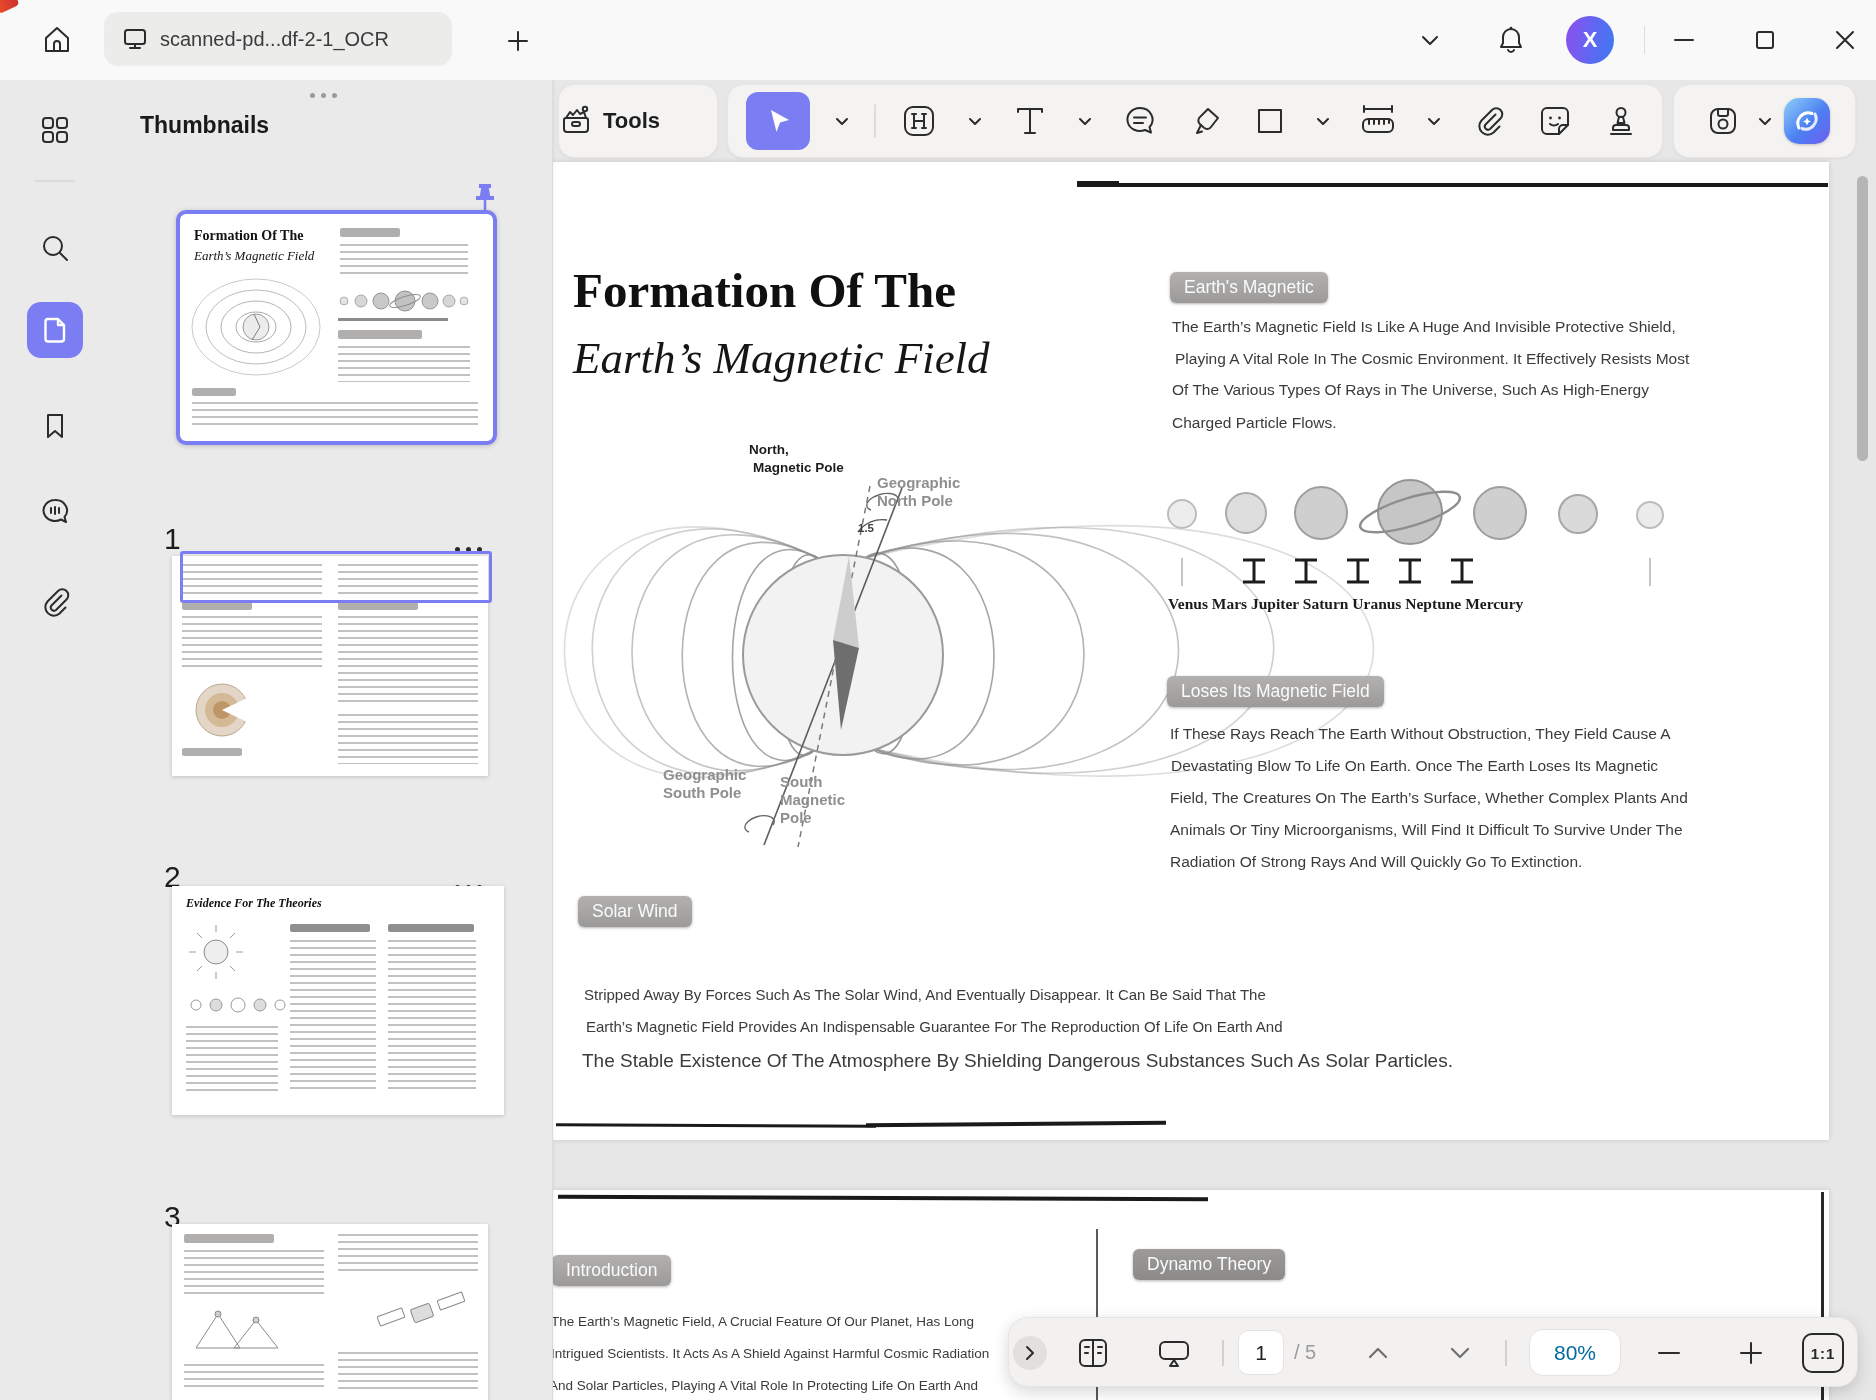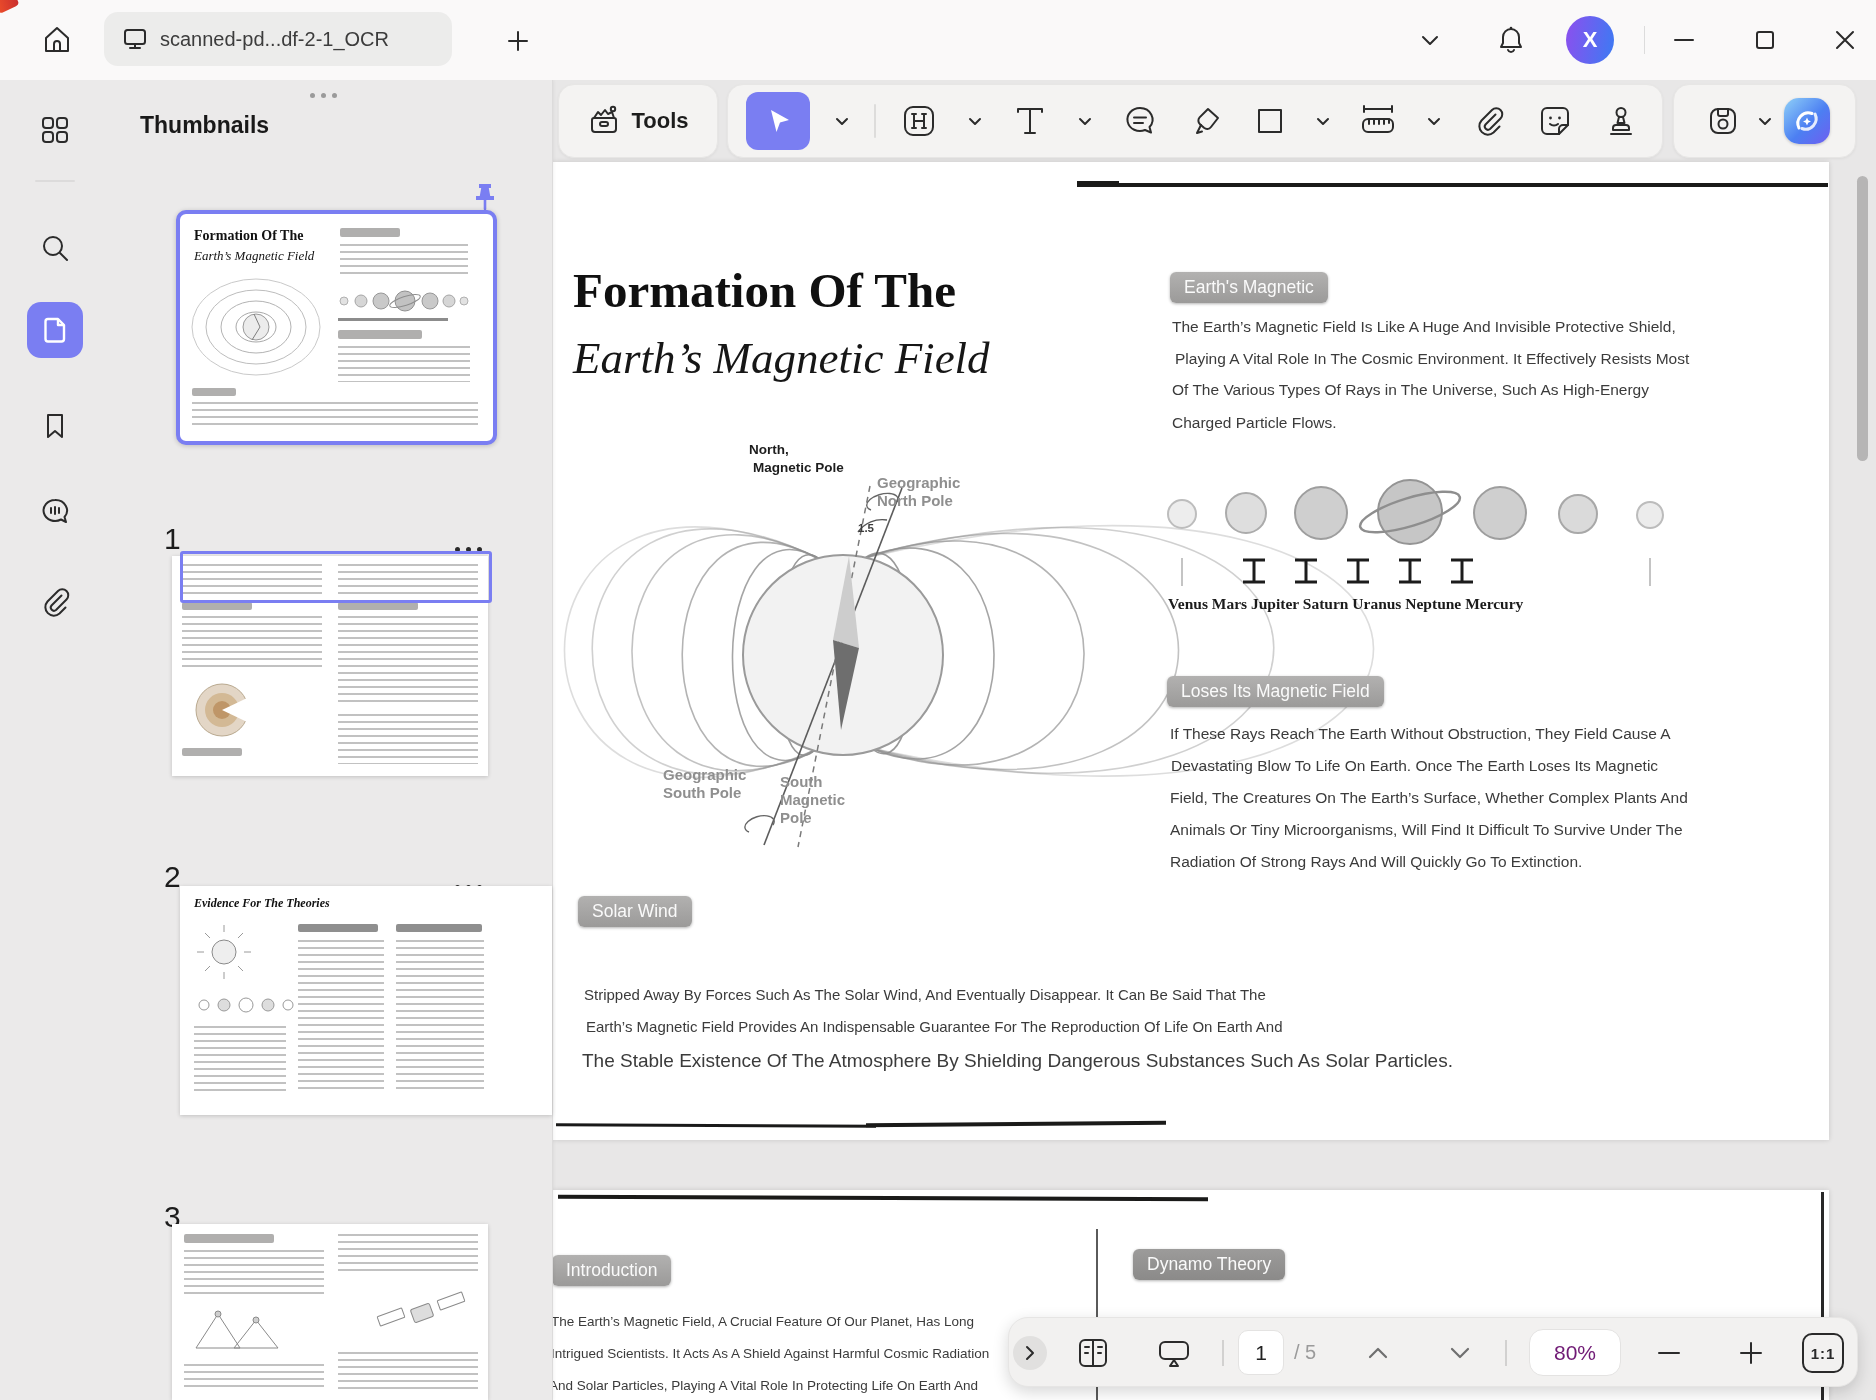--- a/index.html
+++ b/index.html
@@ -39,21 +39,21 @@
   .pl{position:absolute;white-space:nowrap;font-size:15.5px;color:#3b3b3b;z-index:3;}
   .scan{position:absolute;background:#1a1a19;z-index:3;}
   .doctitle1{position:absolute;font-family:"Liberation Serif",serif;font-weight:700;font-size:49px;color:#101010;white-space:nowrap;}
   .doctitle2{position:absolute;font-family:"Liberation Serif",serif;font-style:italic;font-size:45px;color:#161616;white-space:nowrap;}
   .dlab{font-family:"Liberation Sans",sans-serif;font-size:15px;font-weight:700;fill:#8f8f8f;}
   .dlabdark{font-family:"Liberation Sans",sans-serif;font-size:13.5px;font-weight:700;fill:#1d1d1d;}
   
   #bottombar{position:absolute;left:1008px;top:1317px;width:850px;height:70px;background:#f2f1f0;border:1px solid #e6e5e4;border-radius:20px;box-sizing:border-box;box-shadow:0 5px 16px rgba(0,0,0,.16);z-index:28;}
   .bbtn{position:absolute;display:flex;align-items:center;justify-content:center;}
   .pagebox{position:absolute;left:229px;top:12px;width:46px;height:45px;background:#fff;border-radius:10px;border:1px solid #e4e3e2;box-sizing:border-box;display:flex;align-items:center;justify-content:center;font-size:21px;color:#222;}
-  .zoompill{position:absolute;left:520px;top:11px;width:92px;height:47px;background:#fff;border-radius:14px;border:1px solid #e4e3e2;box-sizing:border-box;display:flex;align-items:center;justify-content:center;font-size:21px;color:#701a75;}
+  .zoompill{position:absolute;left:520px;top:11px;width:92px;height:47px;background:#fff;border-radius:14px;border:1px solid #e4e3e2;box-sizing:border-box;display:flex;align-items:center;justify-content:center;font-size:21px;color:#0369a1;}
   .onebox{position:absolute;left:793px;top:15px;width:42px;height:40px;border:2.2px solid #2a2a2a;border-radius:10px;box-sizing:border-box;display:flex;align-items:center;justify-content:center;font-size:15px;font-weight:700;color:#2a2a2a;letter-spacing:1px;}
   #scrollthumb{position:absolute;left:1857px;top:176px;width:11px;height:285px;border-radius:6px;background:#b6b5b5;z-index:29;}
 </style>
 </head>
 <body>
 
 <div id="app">
 
   <div id="titlebar">
     <div class="abs" style="left:-5px;top:-7px;width:22px;height:17px;background:linear-gradient(100deg,#f0512a,#c92e2e);border-radius:4px;transform:rotate(-25deg);"></div>
@@ -214,21 +214,21 @@
       <div class="tl" style="left:166px;top:158px;width:140px;height:50px;"></div>
     </div>
     <div class="abs" style="left:180px;top:471px;width:306px;height:46px;border:3px solid #7a7ef2;border-radius:3px;z-index:5;"></div>
     <div class="thumb-num" style="top:780px;">2</div>
     <div class="dots3" style="left:455px;top:800px;">
         <i></i>
         <i></i>
         <i></i>
       </div>
 
-    <div class="tpage" style="left:180px;top:806px;width:372px;height:229px;">
+    <div class="tpage" style="left:172px;top:806px;width:332px;height:229px;">
       <div class="mini-title" style="left:14px;top:10px;font-size:12px;font-style:italic;">Evidence For The Theories</div>
       <svg class="abs" style="left:14px;top:36px;" width="64" height="64" viewBox="0 0 64 64">
         <circle cx="30" cy="30" r="12" fill="#eee" stroke="#8a8a8a"></circle>
         <g stroke="#9a9a9a">
             <path d="M30 10 v-7"></path>
             <path d="M30 50 v7"></path>
             <path d="M10 30 h-7"></path>
             <path d="M50 30 h7"></path>
             <path d="M16 16 l-5 -5"></path>
             <path d="M44 16 l5 -5"></path>
@@ -369,21 +369,21 @@
   <div class="scan" style="left:558px;top:1196px;width:650px;height:3.5px;transform:rotate(.2deg);"></div>
   <div class="abs" style="left:1096px;top:1229px;width:1.5px;height:171px;background:#5a5a5a;z-index:3;"></div>
   <div class="abs" style="left:1821px;top:1192px;width:2.5px;height:208px;background:#282828;z-index:3;"></div>
 
   <div class="badge" style="left:552px;top:1255px;">Introduction</div>
   <div class="pl" style="left:551px;top:1314px;font-size:13.5px;">The Earth’s Magnetic Field, A Crucial Feature Of Our Planet, Has Long</div>
   <div class="pl" style="left:551px;top:1346px;font-size:13.5px;">Intrigued Scientists. It Acts As A Shield Against Harmful Cosmic Radiation</div>
   <div class="pl" style="left:549px;top:1378px;font-size:13.5px;">And Solar Particles, Playing A Vital Role In Protecting Life On Earth And</div>
   <div class="badge" style="left:1133px;top:1249px;background:linear-gradient(180deg,#9c9b9a,#8b8a89);">Dynamo Theory</div>
 
-  <div class="tbgroup" style="left:558px;width:160px;justify-content:center;gap:10px;">
+  <div class="tbgroup" style="left:558px;width:160px;justify-content:flex-start;gap:10px;">
     <svg width="34" height="34" viewBox="0 0 34 34">
       <path class="ic" stroke-width="2.2" d="M7 14 h20 a2 2 0 0 1 2 2 v9 a3 3 0 0 1 -3 3 H8 a3 3 0 0 1 -3 -3 v-9 a2 2 0 0 1 2 -2 Z"></path>
       <rect class="ic" stroke-width="2.2" x="13" y="18" width="8" height="4" rx="2"></rect>
       <path class="ic" stroke-width="2.2" d="M7 14 L11 8 L14 11 L18 6 L21 10 L25 8 L27 14"></path>
       <circle class="ic" stroke-width="2" cx="26" cy="5" r="2.2"></circle>
     </svg>
     <span style="font-size:22px;font-weight:700;color:#1d1d1d;">Tools</span>
   </div>
 
   <div class="tbgroup" style="left:727px;width:936px;justify-content:space-between;padding:0 18px;">

